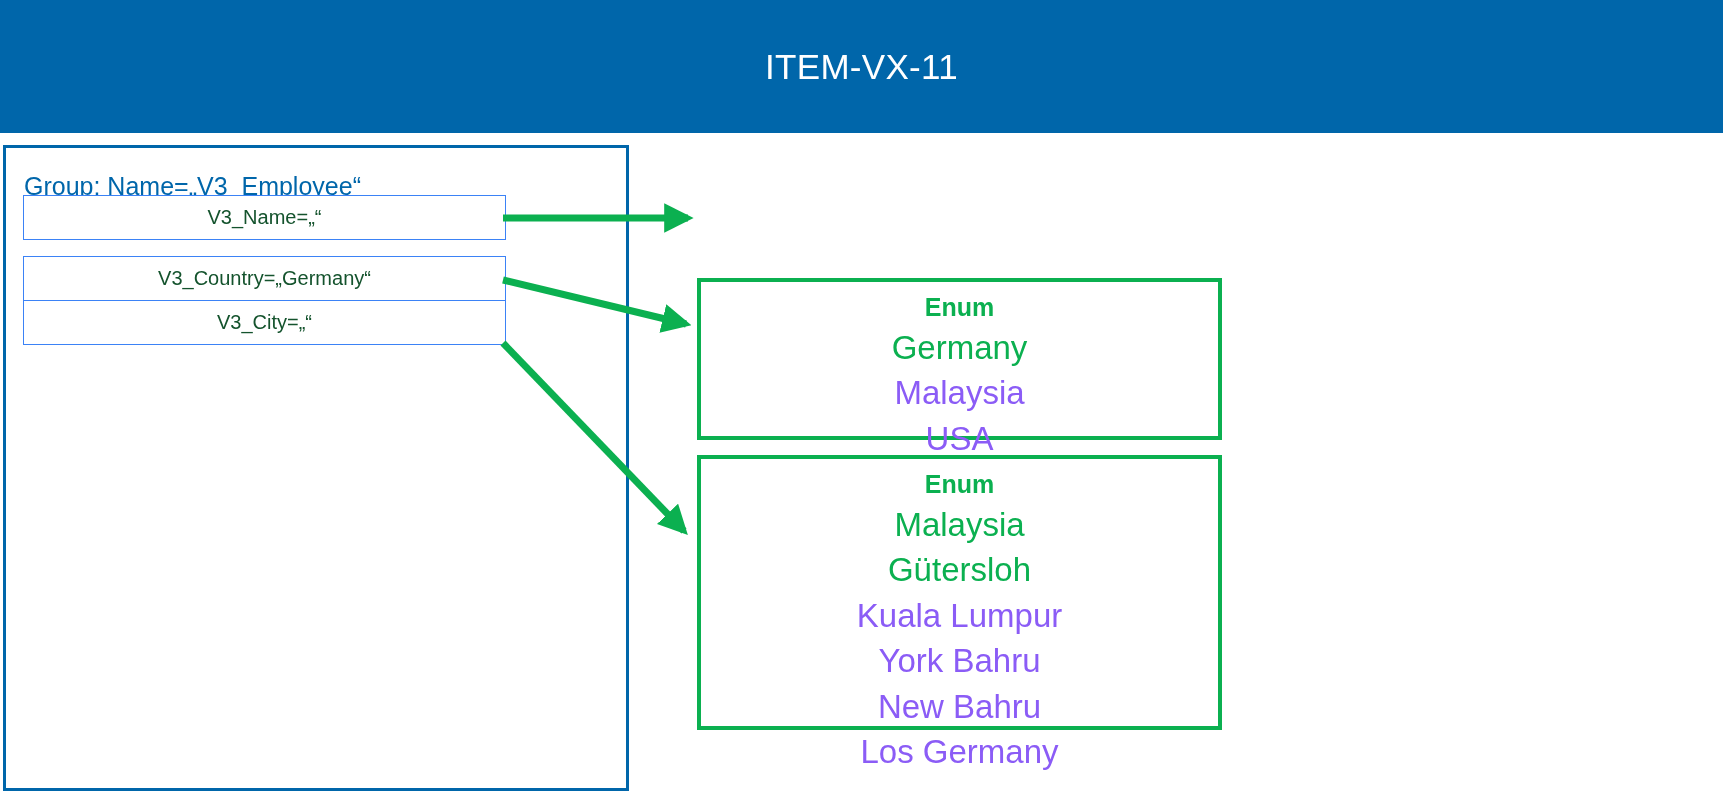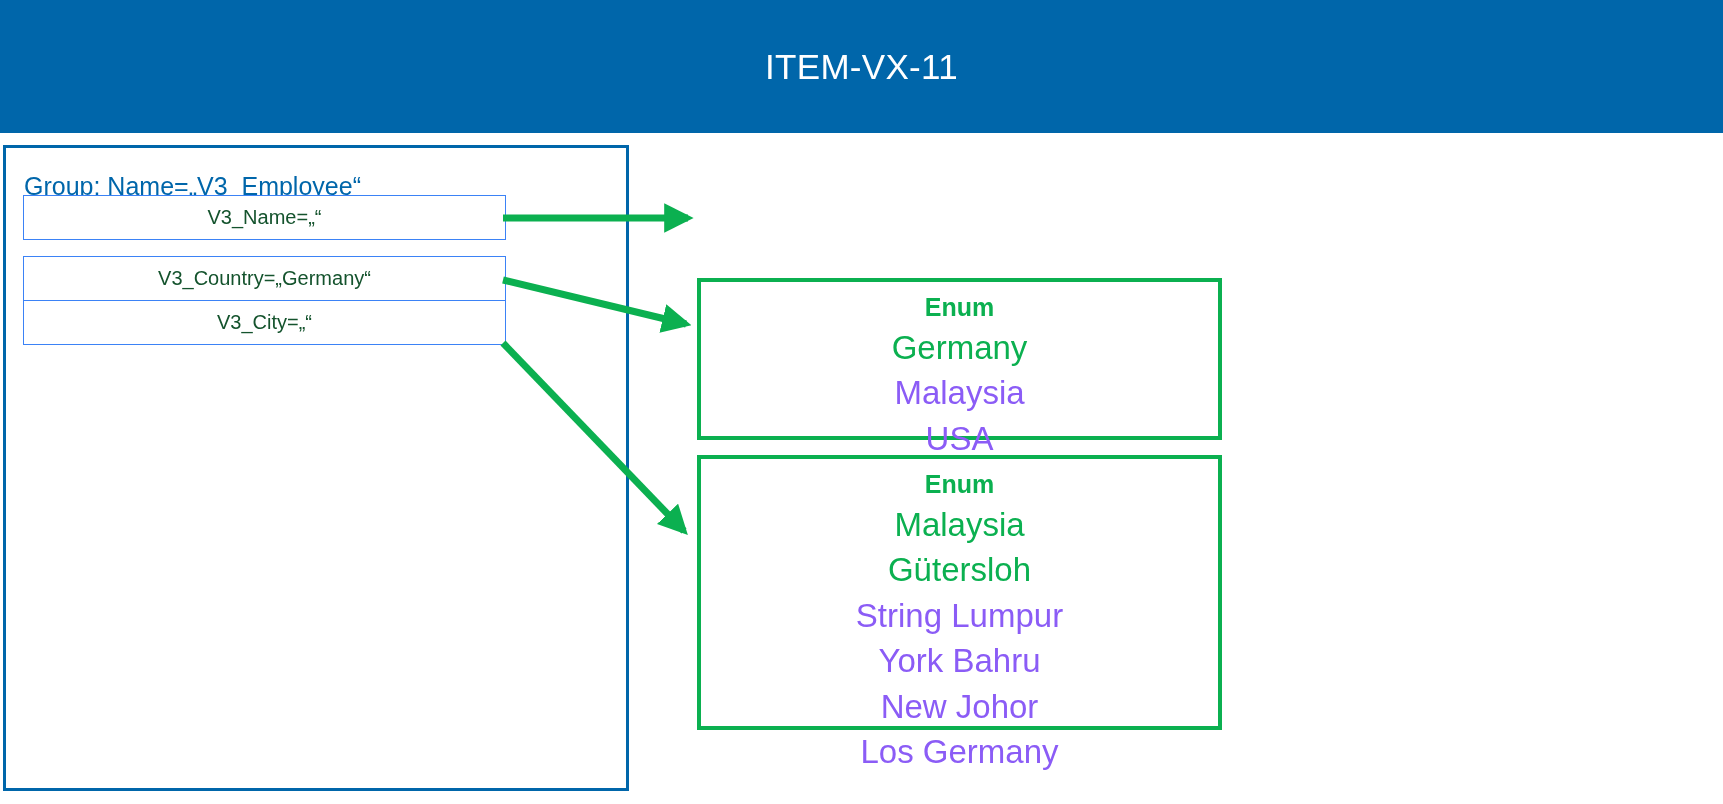--- a/index.html
+++ b/index.html
@@ -150,23 +150,23 @@
     <div class="type-name">Enum</div>
     <div class="enum-value">Germany</div>
     <div class="enum-value faded">Malaysia</div>
     <div class="enum-value faded">USA</div>
   </div>
 
   <div class="type-box t-enum-city">
     <div class="type-name">Enum</div>
     <div class="enum-value">Malaysia</div>
     <div class="enum-value">Gütersloh</div>
-    <div class="enum-value faded">String Lumpur</div>
+    <div class="enum-value faded">Kuala Lumpur</div>
     <div class="enum-value faded">York Bahru</div>
-    <div class="enum-value faded">New Johor</div>
+    <div class="enum-value faded">New Bahru</div>
     <div class="enum-value faded">Los Germany</div>
   </div>
 
   <svg class="arrows" viewBox="0 0 1723 804">
     <defs>
       <marker id="arrowhead" markerWidth="4.2" markerHeight="4.2" refX="3.4" refY="2.1" orient="auto" markerUnits="strokeWidth">
         <path d="M0,0 L4.2,2.1 L0,4.2 z" fill="#0bb050"></path>
       </marker>
     </defs>
 

